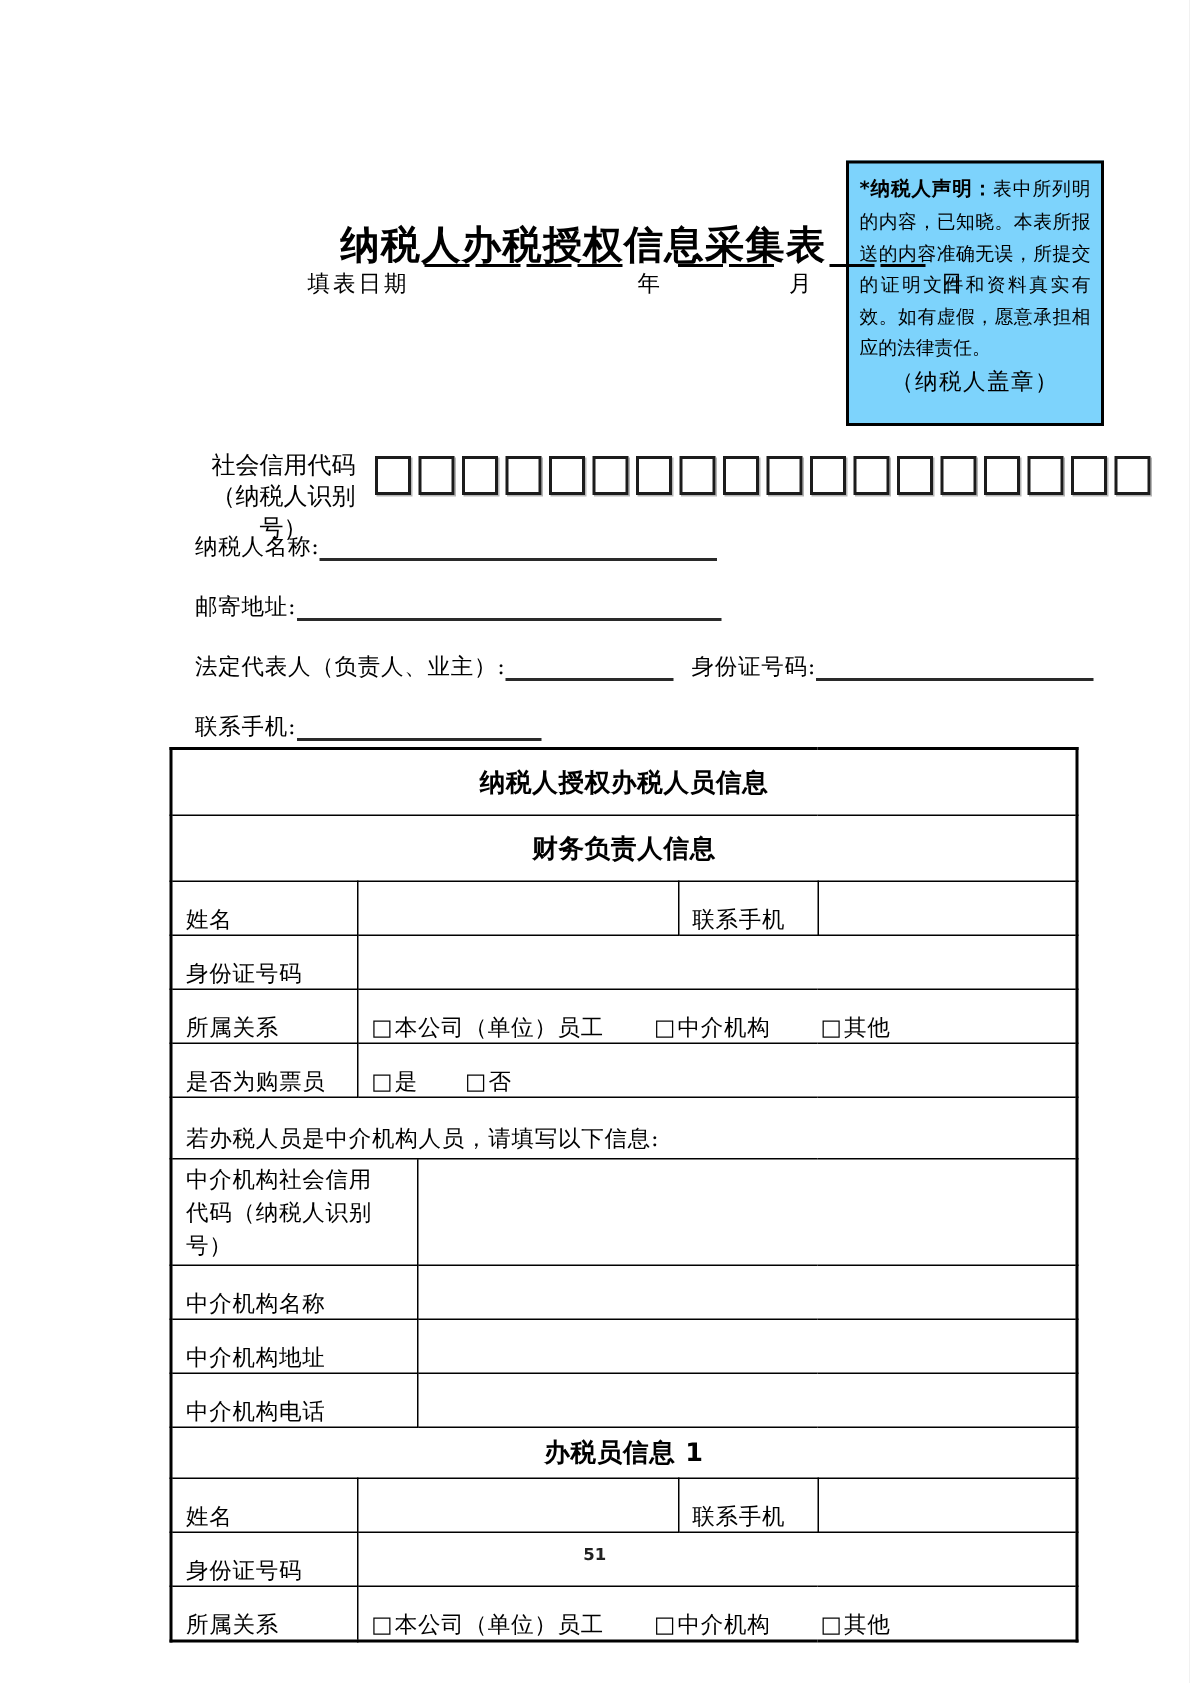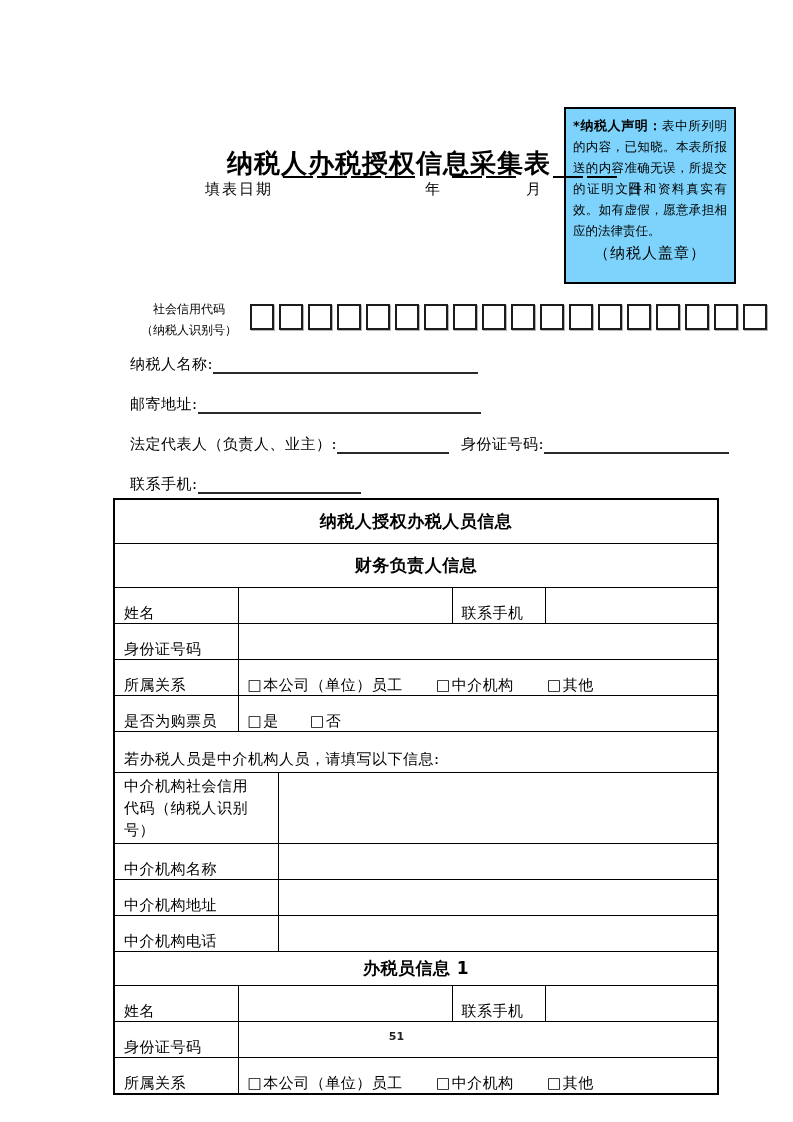--- a/index.html
+++ b/index.html
@@ -38,21 +38,21 @@
     display: flex; align-items: center;
   }
   .date-row .dlbl { font-size: 15px; letter-spacing: 2px; line-height: 18px; white-space: nowrap; }
   .blank-seg { width: 30px; height: 24px; border-top: 2px solid #000; margin-left: 4px; }
   .seg-lead { margin-left: 10px; }
   .unit { margin-left: 10px; }
 
   
   .credit-label {
     position: absolute; left: 128px; top: 299px; width: 122px;
-    text-align: center; font-size: 12px; line-height: 21px;
+    text-align: center; font-size: 16px; line-height: 21px;
   }
   .code-boxes { position: absolute; left: 250px; top: 304px; display: flex; gap: 5px; }
   .code-box {
     width: 24px; height: 26px; box-sizing: border-box;
     border: 2px solid #1c1c1c; background: #fff;
     box-shadow: 1px 1px 0 #b5b5b5;
   }
 
   
   .field-line {

